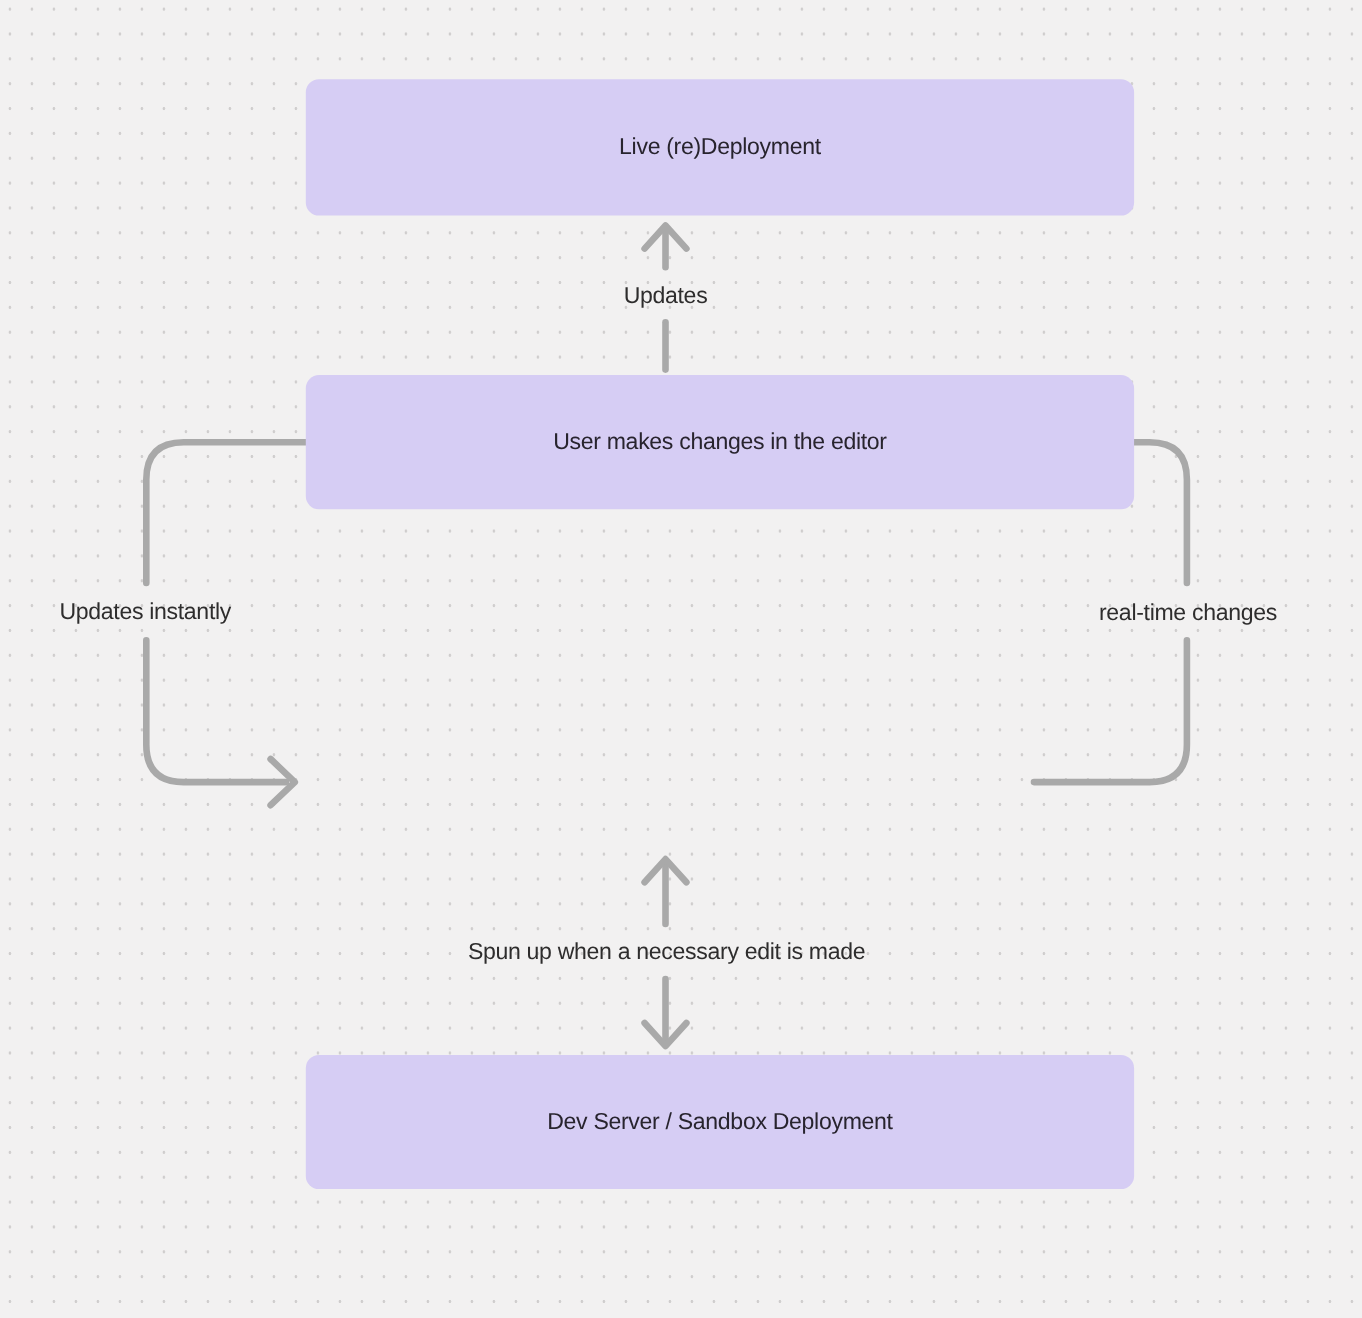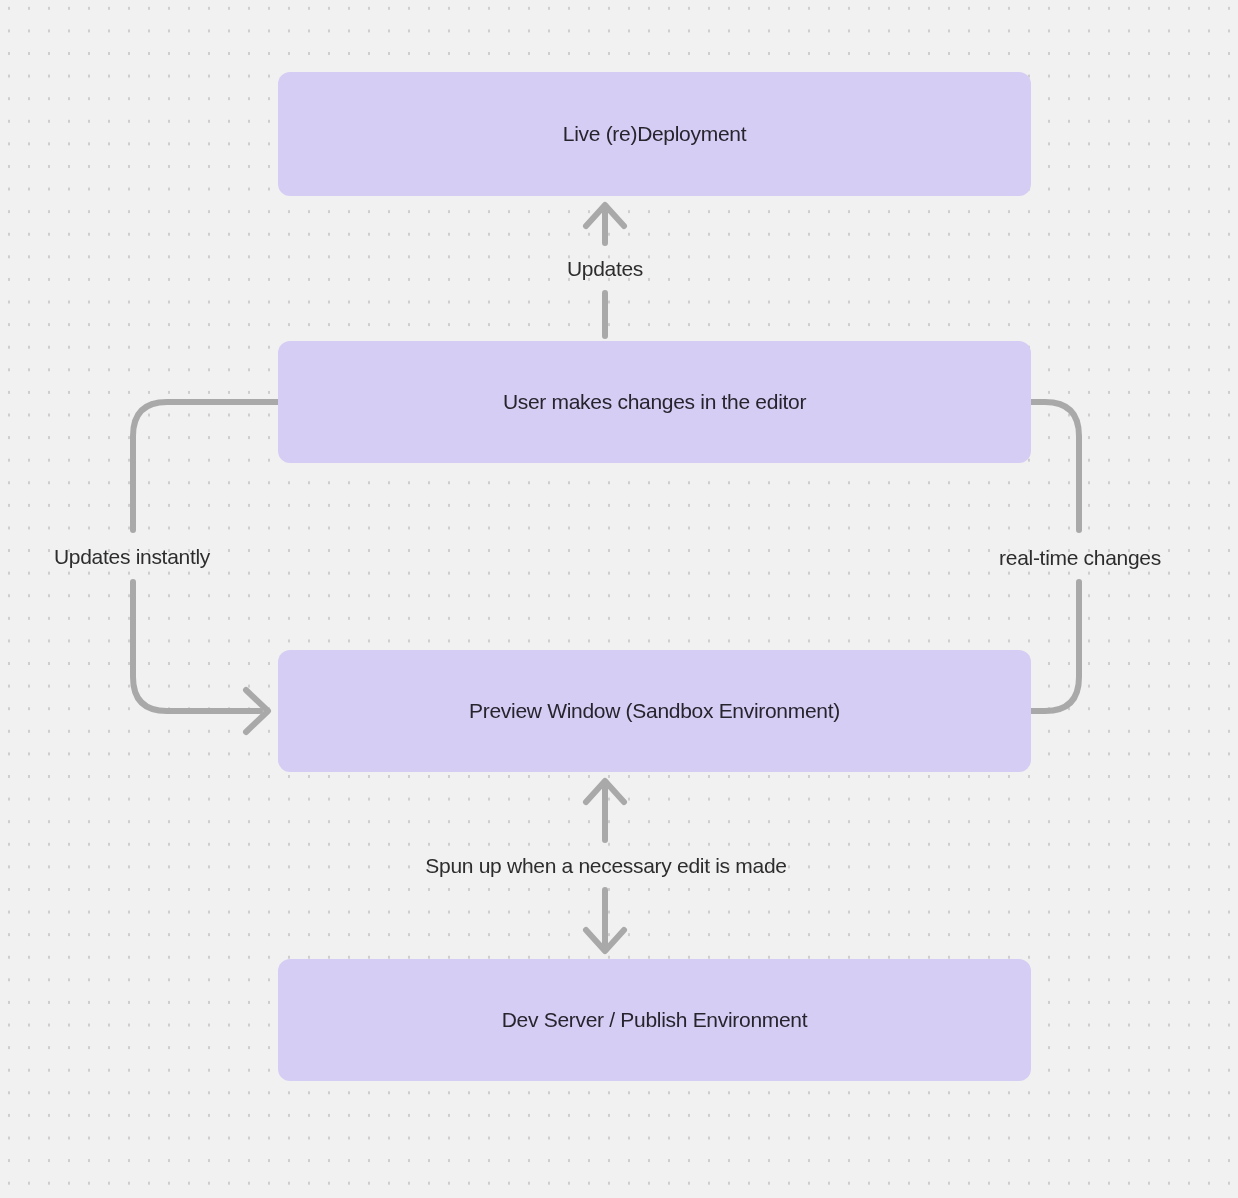--- a/index.html
+++ b/index.html
@@ -87,26 +87,23 @@
   </svg>
 
   <div class="node node-1">
     <span>Live (re)Deployment</span>
   </div>
 
   <div class="node node-2">
     <span>User makes changes in the editor</span>
   </div>
 
-  <div class="node node-3">
-    <span>Preview Window (Sandbox Environment)</span>
-  </div>
 
   <div class="node node-4">
-    <span>Dev Server / Publish Environment</span>
+    <span>Dev Server / Sandbox Deployment</span>
   </div>
 
   <div class="edge-label lbl-publish">Updates</div>
 
   <div class="edge-label lbl-updates">Updates instantly</div>
 
   <div class="edge-label lbl-feedback">real-time changes</div>
 
   <div class="edge-label lbl-spunup">Spun up when a necessary edit is made</div>
 

